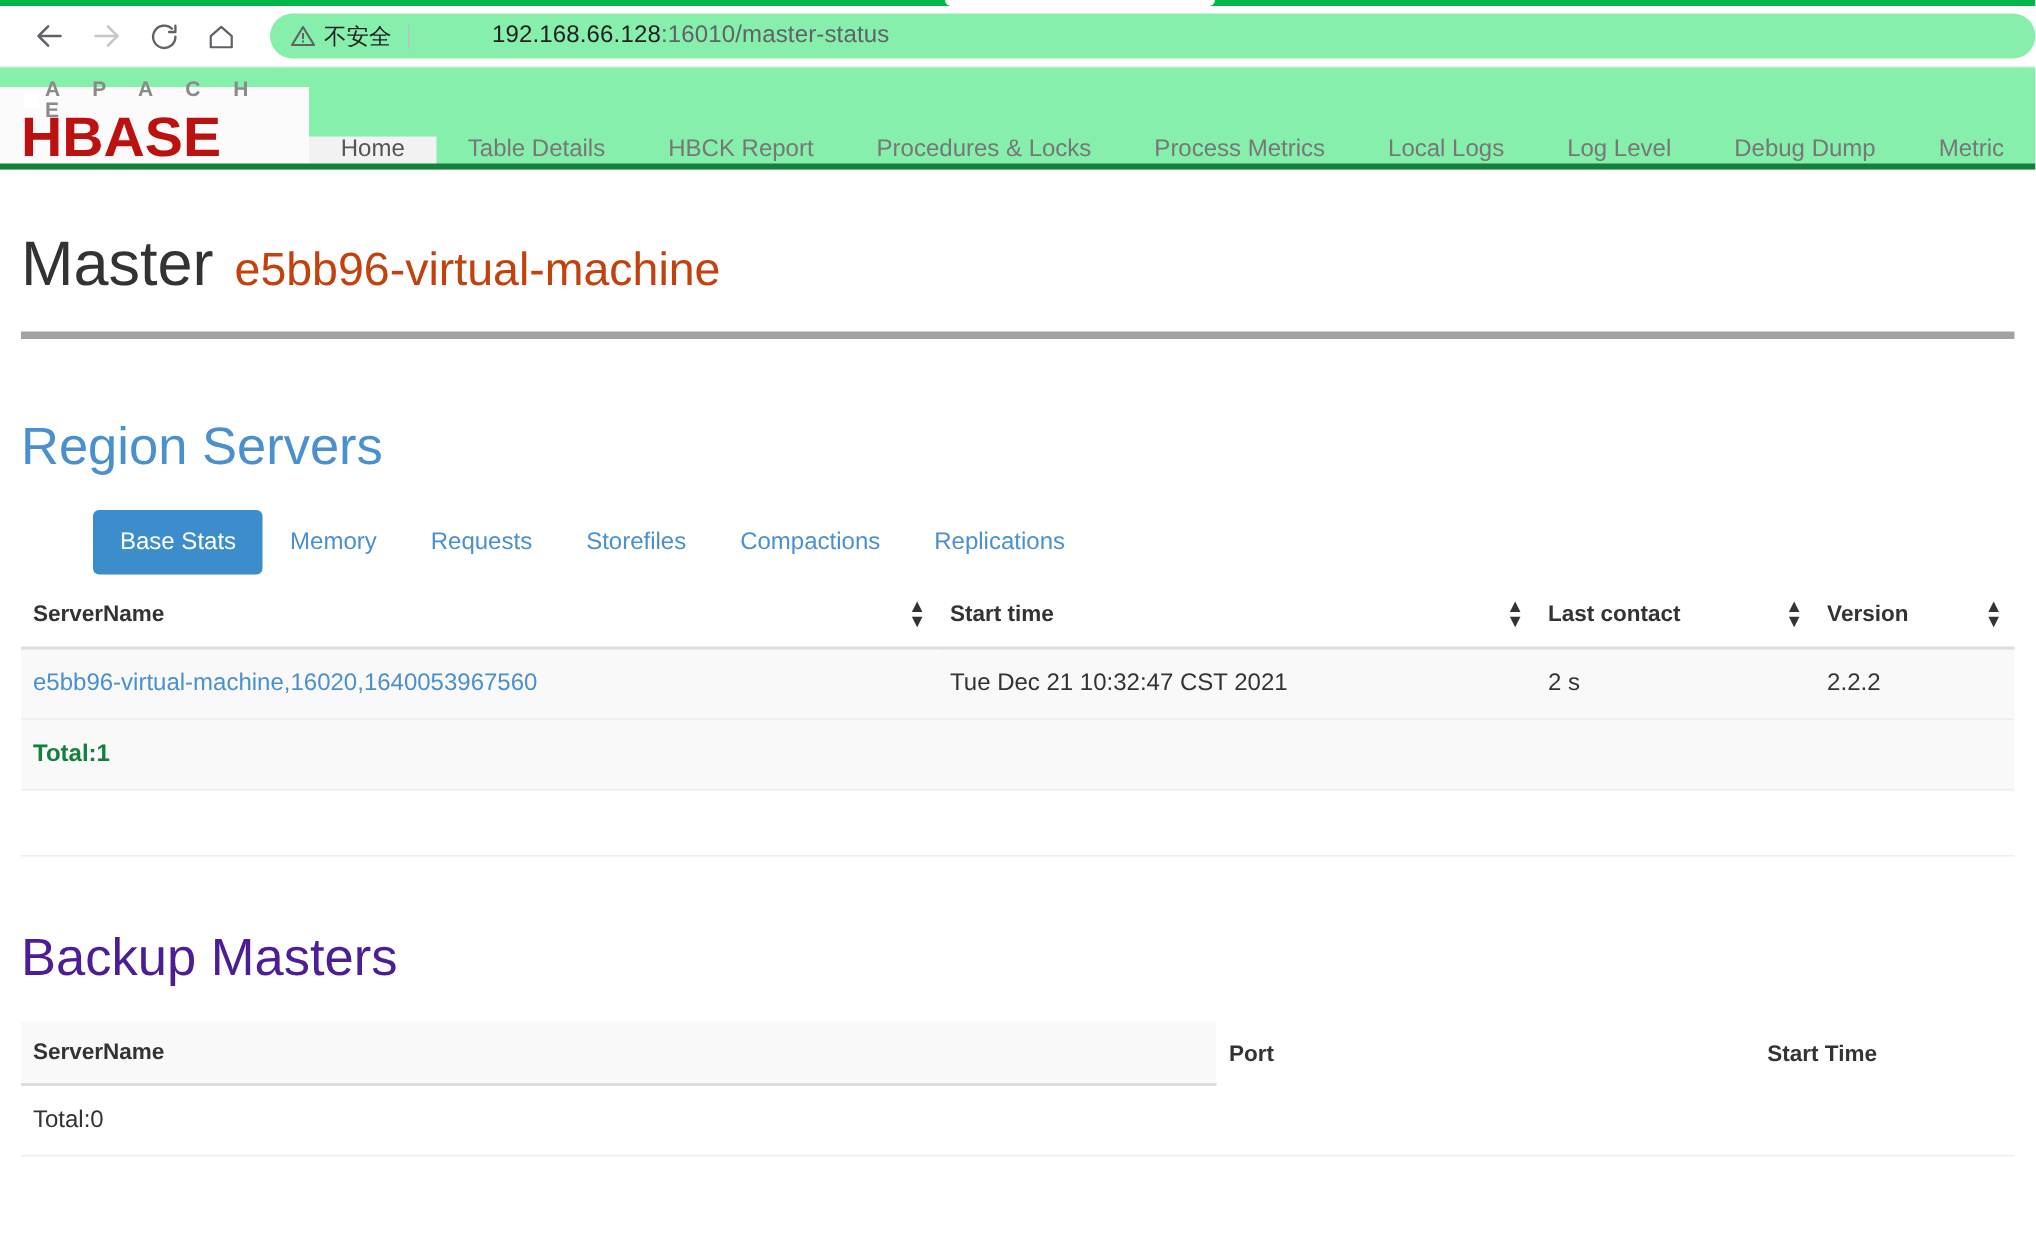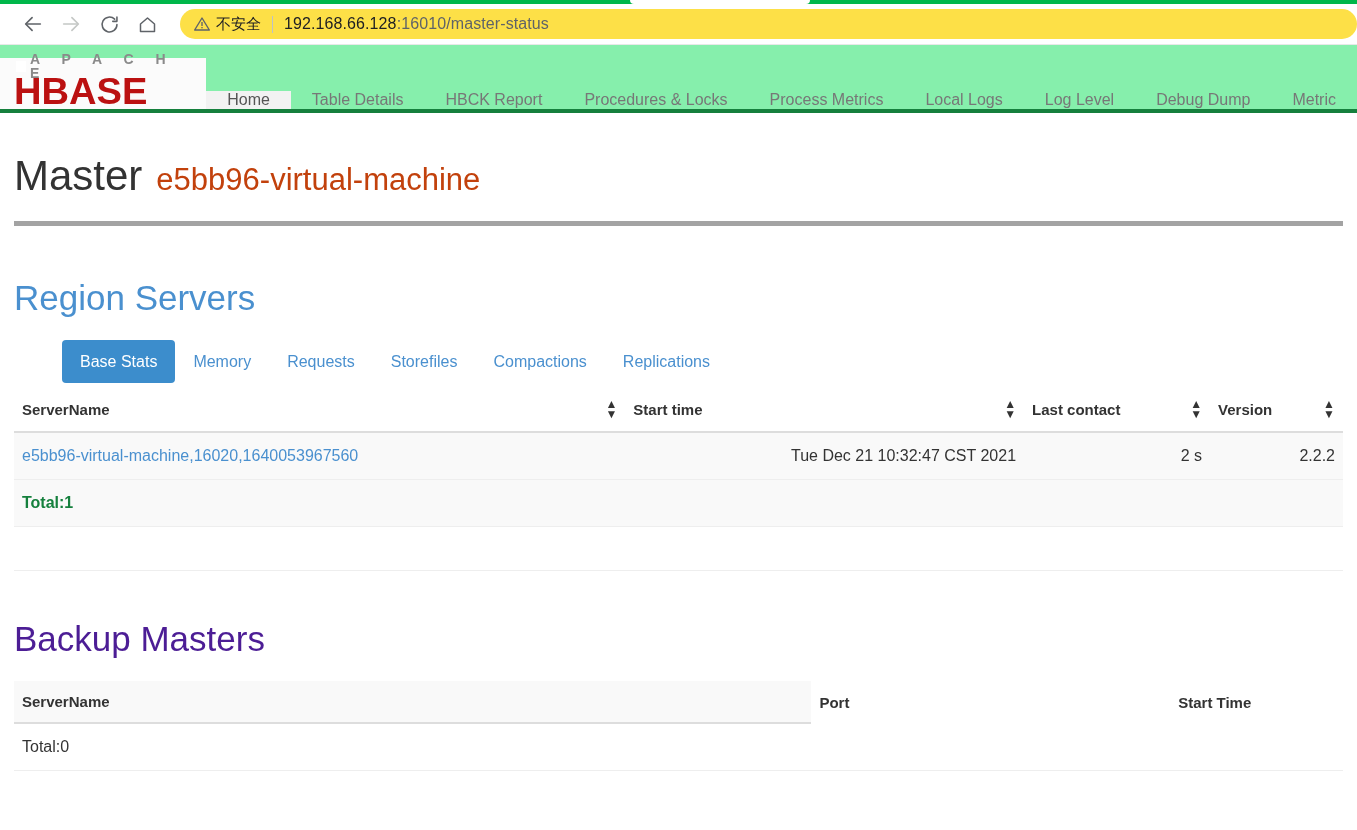--- a/index.html
+++ b/index.html
@@ -49,21 +49,21 @@
     justify-content: center;
     color: #5f6368;
   }
   .nav-btn.disabled { color: #c4c7c5; }
   .nav-btn svg { display: block; }
 
   .omnibox {
     margin-left: 14px;
     flex: 1;
     height: 30px;
-    background: #fde047;
+    background: #86efac;
     border-radius: 16px;
     display: flex;
     align-items: center;
     padding: 0 14px;
     margin-right: 0px;
   }
   .omnibox .warn-icon {
     color: #5f6368;
     display: flex;
     align-items: center;
@@ -78,20 +78,21 @@
     width: 1px;
     height: 17px;
     background: #bdc1c6;
     margin: 0 11px;
   }
   .omnibox .url {
     font-size: 16px;
     color: #202124;
     white-space: nowrap;
     letter-spacing: 0.1px;
+    margin-left: 44px;
   }
   .omnibox .url .url-dim { color: #5f6368; }
 
   
   .hbase-navbar {
     height: 68px;
     background: #86efac;
     border-bottom: 4px solid #15803d;
     display: flex;
     align-items: flex-end;
@@ -260,21 +261,21 @@
     display: flex;
     align-items: center;
     justify-content: space-between;
   }
   .row-link {
     color: #4a90cf;
     text-decoration: none;
     cursor: pointer;
     font-size: 16px;
   }
-  .center { text-align: right; }
+  .center { text-align: left; }
 
   .bm-table th {
     background: #f9f9f9;
     border-bottom: 2px solid #dddddd;
     padding: 16px 8px;
   }
   .bm-table td {
     border-bottom: none;
     padding: 16px 8px;
     background: #ffffff;

